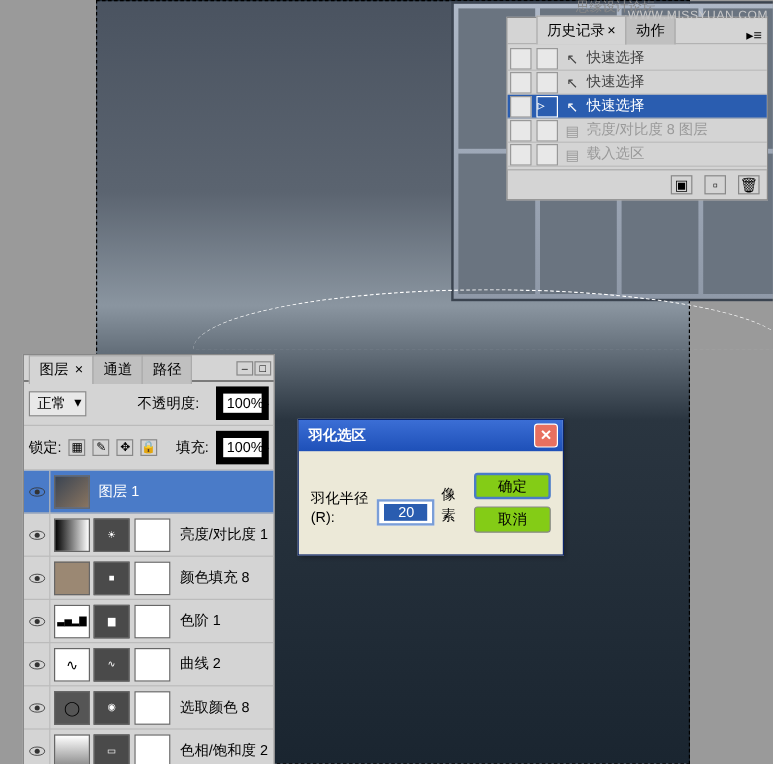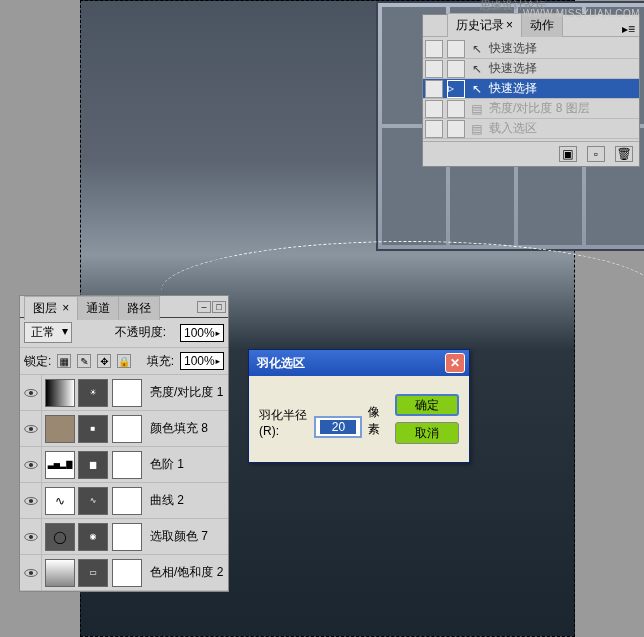--- a/index.html
+++ b/index.html
@@ -30,21 +30,21 @@
   
   .layers-panel{position:absolute;left:19px;top:295px;width:210px;background:#d4d4d4;border:1px solid #888;z-index:90}
   .lp-tabs{display:flex;align-items:center;height:22px;padding-left:4px;border-bottom:1px solid #404040}
   .lp-tab{padding:3px 8px;border:1px solid #aaa;border-bottom:none;background:#d4d4d4;margin-right:-1px;position:relative;top:1px}
   .lp-tab.inactive{background:#c0c0c0}
   .lp-winbtns{margin-left:auto;display:flex;gap:1px;margin-right:2px}
   .lp-winbtn{width:14px;height:12px;border:1px solid #888;background:#d4d4d4;font-size:9px;display:flex;align-items:center;justify-content:center}
   .lp-opts{display:flex;align-items:center;padding:4px;gap:14px;border-bottom:1px solid #bbb}
   .lp-select{border:1px solid #888;padding:1px 16px 1px 6px;background:#e8e8e8;position:relative}
   .lp-select:after{content:"▾";position:absolute;right:3px}
-  .lp-pctbox{border:1px solid #000000;padding:1px 3px;background:#fff;width:44px;display:inline-flex;align-items:center}
+  .lp-pctbox{border:6px solid #000000;padding:1px 3px;background:#fff;width:44px;display:inline-flex;align-items:center}
   .lp-pctbox:after{content:"▸";margin-left:2px;font-size:9px;margin-left:auto}
   .lp-lock{display:flex;align-items:center;padding:4px;gap:6px;border-bottom:1px solid #bbb}
   .lock-icn{width:14px;height:14px;border:1px solid #888;display:flex;align-items:center;justify-content:center;font-size:10px}
   .lp-list{max-height:320px;overflow:hidden}
   .lp-row{display:flex;align-items:center;height:36px;border-bottom:1px solid #bbb}
   .lp-row.sel{background:#4a7bc8;color:#fff}
   .eye{width:22px;height:36px;border-right:1px solid #bbb;display:flex;align-items:center;justify-content:center}
   .thumb{width:30px;height:28px;border:1px solid #666;margin:0 3px;display:flex;align-items:center;justify-content:center;background:#fff;overflow:hidden}
   .mask{width:30px;height:28px;border:1px solid #666;margin-right:4px;background:#fff;display:flex;align-items:center;justify-content:center}
   .lname{flex:1;padding-left:4px}
@@ -150,20 +150,30 @@
   <div class="lp-lock">
     <span>锁定:</span>
     <div class="lock-icn">▦</div>
     <div class="lock-icn">✎</div>
     <div class="lock-icn">✥</div>
     <div class="lock-icn">🔒</div>
     <span style="margin-left:auto">填充:</span>
     <div class="lp-pctbox">100%</div>
   </div>
   <div class="lp-list">
+    <div class="lp-row sel">
+      <div class="eye">
+          <svg viewBox="0 0 20 12">
+            <ellipse cx="10" cy="6" rx="9" ry="5" fill="none" stroke="#333"></ellipse>
+            <circle cx="10" cy="6" r="3" fill="#333"></circle>
+          </svg>
+        </div>
+      <div class="thumb"></div>
+      <span class="lname">图层 1</span>
+    </div>
     <div class="lp-row">
       <div class="eye">
           <svg viewBox="0 0 20 12">
             <ellipse cx="10" cy="6" rx="9" ry="5" fill="none" stroke="#333"></ellipse>
             <circle cx="10" cy="6" r="3" fill="#333"></circle>
           </svg>
         </div>
       <div class="thumb" style="background:linear-gradient(90deg,#000,#fff)"></div>
       <div class="adj-icon">☀</div>
       <div class="mask"></div>
@@ -208,21 +218,21 @@
     <div class="lp-row">
       <div class="eye">
           <svg viewBox="0 0 20 12">
             <ellipse cx="10" cy="6" rx="9" ry="5" fill="none" stroke="#333"></ellipse>
             <circle cx="10" cy="6" r="3" fill="#333"></circle>
           </svg>
         </div>
       <div class="thumb" style="background:#555">◯</div>
       <div class="adj-icon">◉</div>
       <div class="mask"></div>
-      <span class="lname">选取颜色 7</span>
+      <span class="lname">选取颜色 8</span>
     </div>
     <div class="lp-row">
       <div class="eye">
           <svg viewBox="0 0 20 12">
             <ellipse cx="10" cy="6" rx="9" ry="5" fill="none" stroke="#333"></ellipse>
             <circle cx="10" cy="6" r="3" fill="#333"></circle>
           </svg>
         </div>
       <div class="thumb" style="background:linear-gradient(180deg,#fff,#888)"></div>
       <div class="adj-icon">▭</div>

